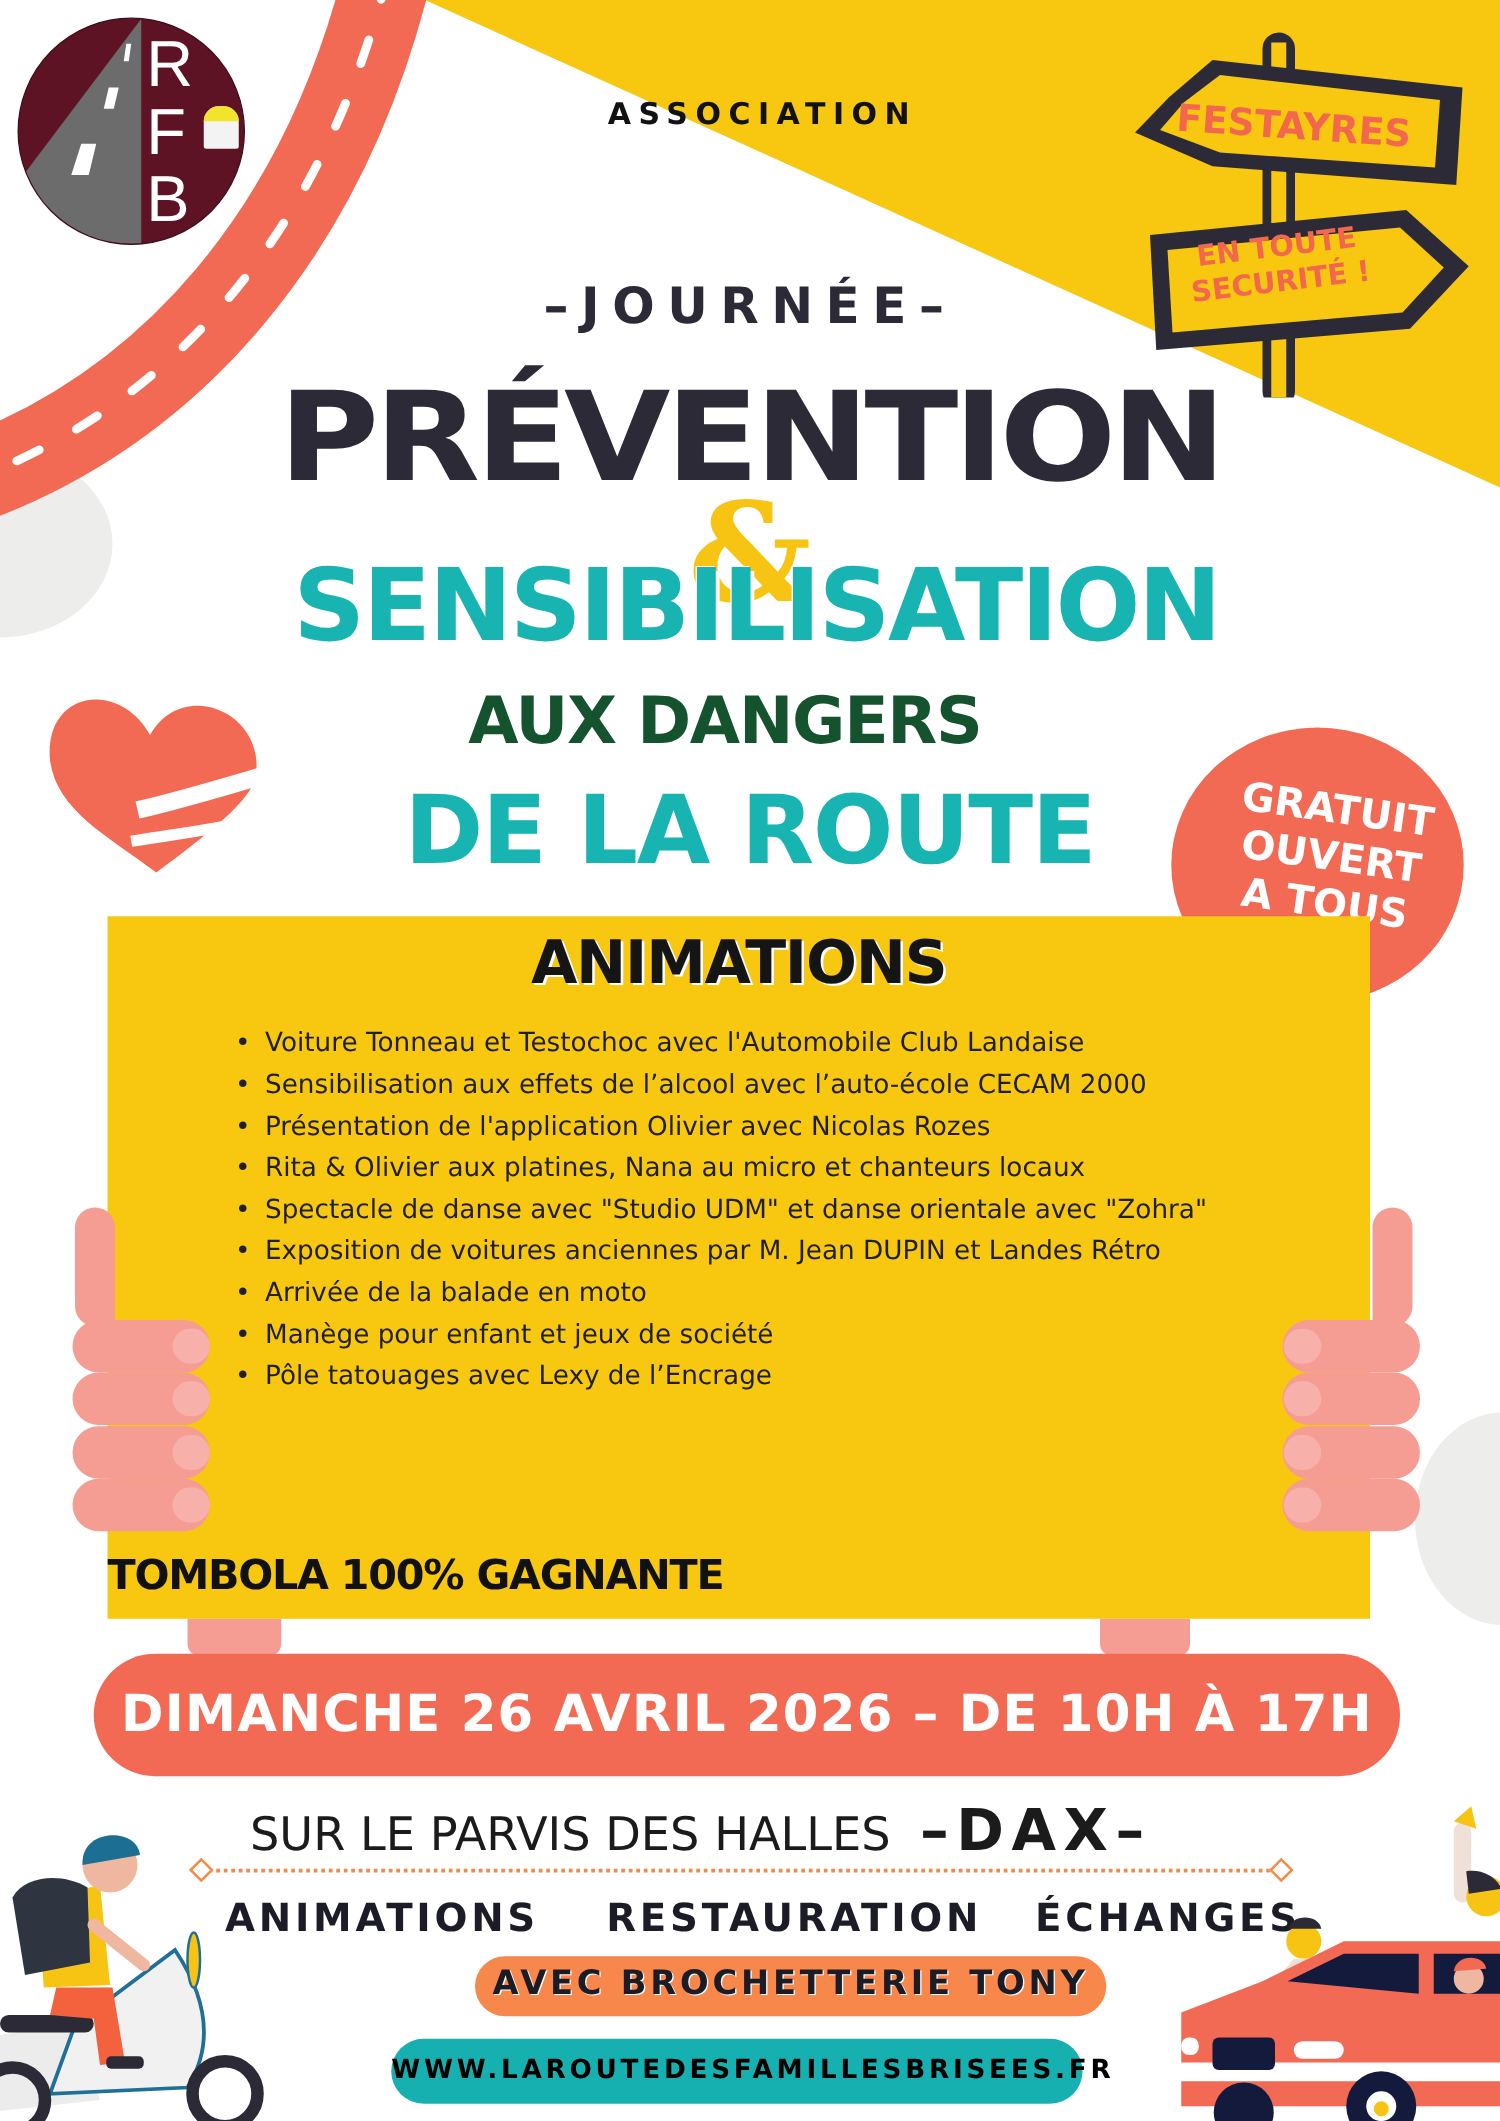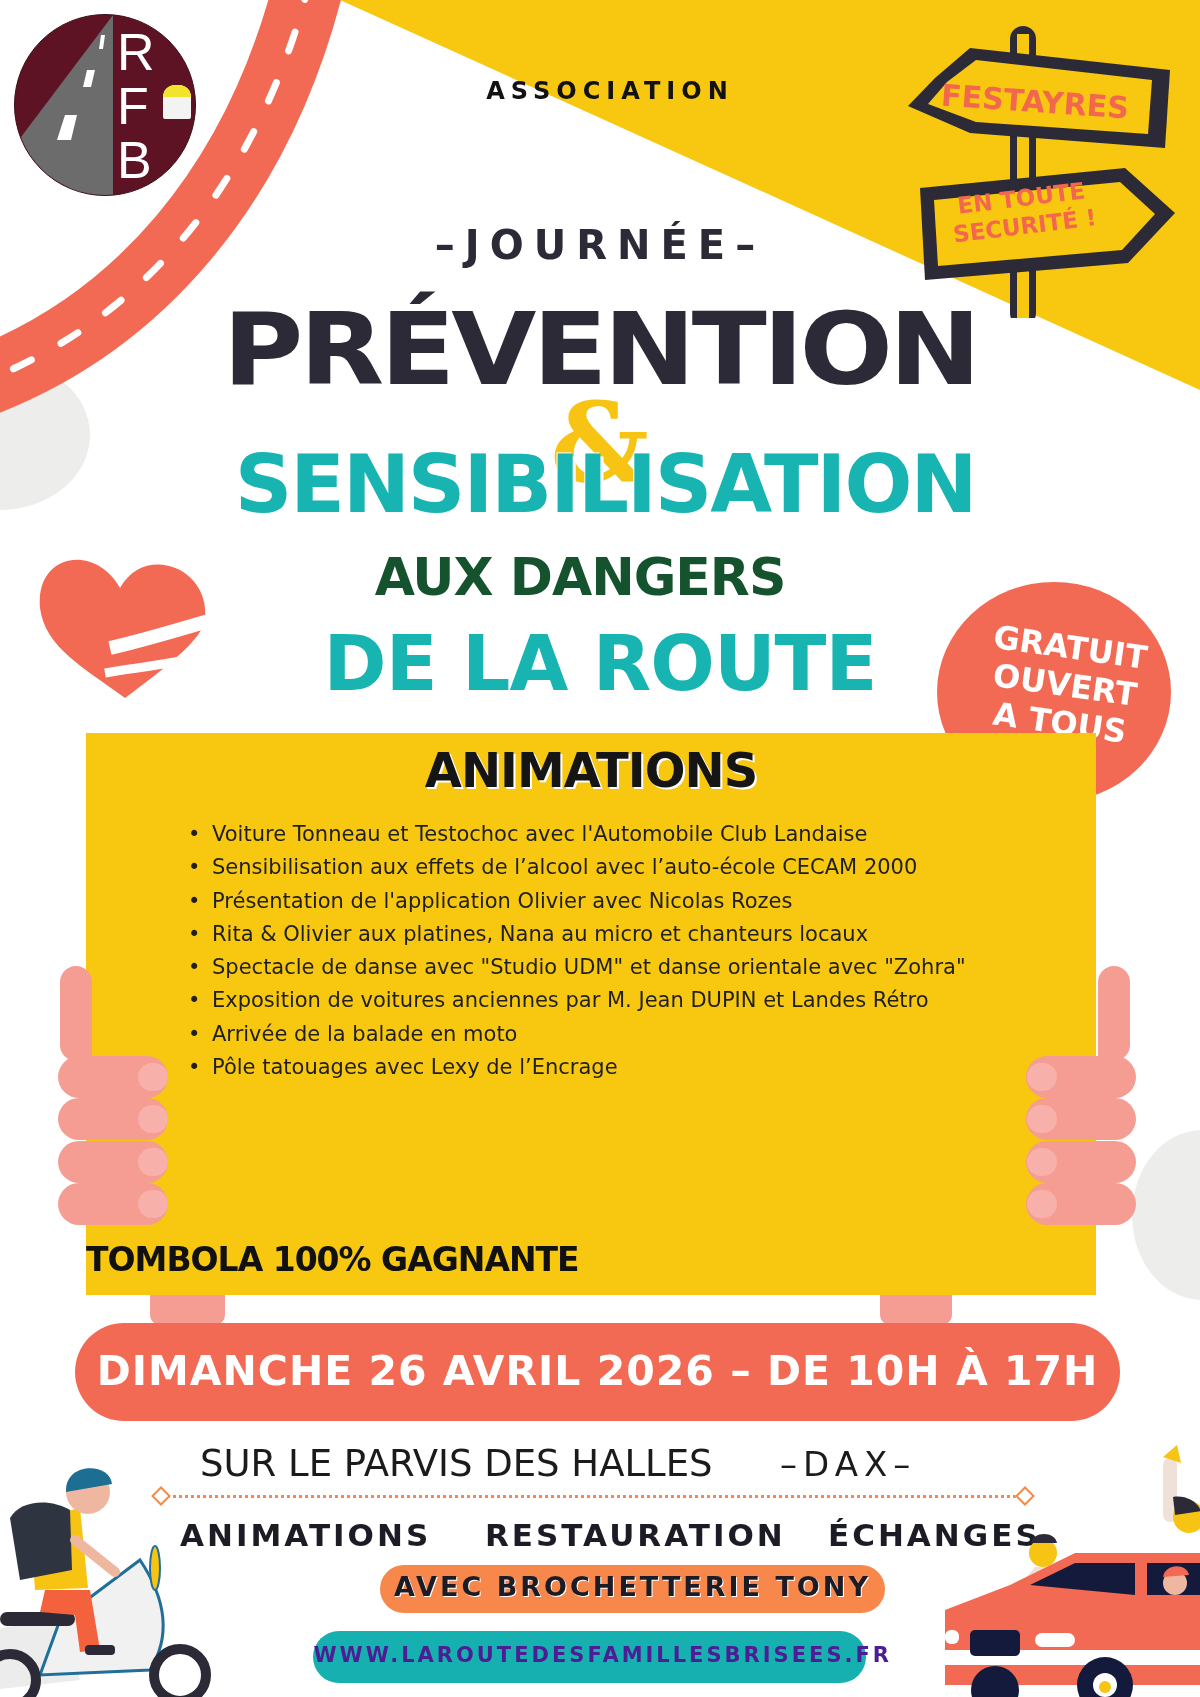--- a/index.html
+++ b/index.html
@@ -47,29 +47,29 @@
   .list { position:absolute; left:188px; top:818px; width:830px; margin:0; padding:0; list-style:none; }
   .list li { position:relative; padding-left:24px; font-family:"DejaVu Sans", sans-serif; font-size:21px; line-height:33.3px; color:#1f1f1f; }
   .list li::before { content:"•"; position:absolute; left:0; top:0; color:#1f1f1f; }
   .list li.justify { text-align:justify; text-align-last:left; }
   .tombola { position:absolute; left:86px; top:1240px; width:1010px; text-align:left; font-family:"DejaVu Sans", sans-serif; font-weight:900; color:#111111; font-size:33px; letter-spacing:-1px; }
 
   .date-pill { position:absolute; left:75px; top:1323px; width:1045px; height:98px; border-radius:49px; background:#f36a54; }
   .date-text { position:absolute; left:75px; top:1345px; width:1045px; text-align:center; color:#ffffff; font-family:"DejaVu Sans", sans-serif; font-weight:bold; font-size:41px; line-height:52px; letter-spacing:1px; }
 
   .parvis { position:absolute; left:200px; top:1440px; width:790px; font-family:"DejaVu Sans", sans-serif; color:#1b1b1b; font-size:37px; line-height:48px; white-space:nowrap; }
-  .parvis .dax { font-weight:normal; letter-spacing:6px; font-size:34px;margin-left:44px; }
+  .parvis .dax { font-weight:bold; letter-spacing:6px; font-size:46px; }
   .dotted { position:absolute; left:160px; top:1495px; width:870px; height:0; border-top:3px dotted #f38a45; }
   .diamond { position:absolute; width:10px; height:10px; border:2px solid #f38a45; background:#ffffff; transform:rotate(45deg); top:1489px; }
 
   .cats { position:absolute; top:1517px; font-family:"DejaVu Sans", sans-serif; font-weight:bold; color:#1c1c26; font-size:31px; letter-spacing:3px; }
   .broch-pill { position:absolute; left:380px; top:1565px; width:505px; height:48px; border-radius:24px; background:#f7874a; }
   .broch-text { position:absolute; left:380px; top:1571px; width:505px; text-align:center; font-family:"DejaVu Sans", sans-serif; font-weight:bold; color:#1c1c26; font-size:27px; letter-spacing:3px; text-shadow:1px 1px 0 #ffffff; }
   .web-pill { position:absolute; left:313px; top:1631px; width:553px; height:52px; border-radius:26px; background:#17b0b0; }
-  .web-text { position:absolute; left:313px; top:1643px; width:579px; text-align:right; font-family:"DejaVu Sans", sans-serif; font-weight:bold; color:#4c1d95; font-size:21px; letter-spacing:3px; }
+  .web-text { position:absolute; left:313px; top:1643px; width:579px; text-align:left; font-family:"DejaVu Sans", sans-serif; font-weight:bold; color:#000000; font-size:21px; letter-spacing:3px; }
 
   .scooter { position:absolute; left:0; top:1440px; width:240px; height:257px; }
   .car { position:absolute; left:935px; top:1435px; width:265px; height:262px; }
 </style>
 </head>
 <body>
 
 <svg class="yellow-tri" viewBox="0 0 1200 420">
   <polygon points="0,0 1200,0 1200,390 340,0" fill="#f8c70f"></polygon>
 </svg>
@@ -166,20 +166,21 @@
 
 <div class="panel-title">ANIMATIONS</div>
 <ul class="list">
   <li>Voiture Tonneau et Testochoc avec l'Automobile Club Landaise</li>
   <li>Sensibilisation aux effets de l’alcool avec l’auto-école CECAM 2000</li>
   <li>Présentation de l'application Olivier avec Nicolas Rozes</li>
   <li>Rita &amp; Olivier aux platines, Nana au micro et chanteurs locaux</li>
   <li class="justify">Spectacle de danse avec "Studio UDM" et danse orientale avec "Zohra"</li>
   <li>Exposition de voitures anciennes par M. Jean DUPIN et Landes Rétro</li>
   <li>Arrivée de la balade en moto</li>
+  <li>Manège pour enfant et jeux de société</li>
   <li>Pôle tatouages avec Lexy de l’Encrage</li>
 </ul>
 <div class="tombola">TOMBOLA 100% GAGNANTE</div>
 
 <div class="date-pill"></div>
 <div class="date-text">DIMANCHE 26 AVRIL 2026 – DE 10H À 17H</div>
 
 <div class="parvis">
   <span>SUR LE PARVIS DES HALLES</span>&nbsp;&nbsp;<span class="dax">–DAX–</span>
 </div>

